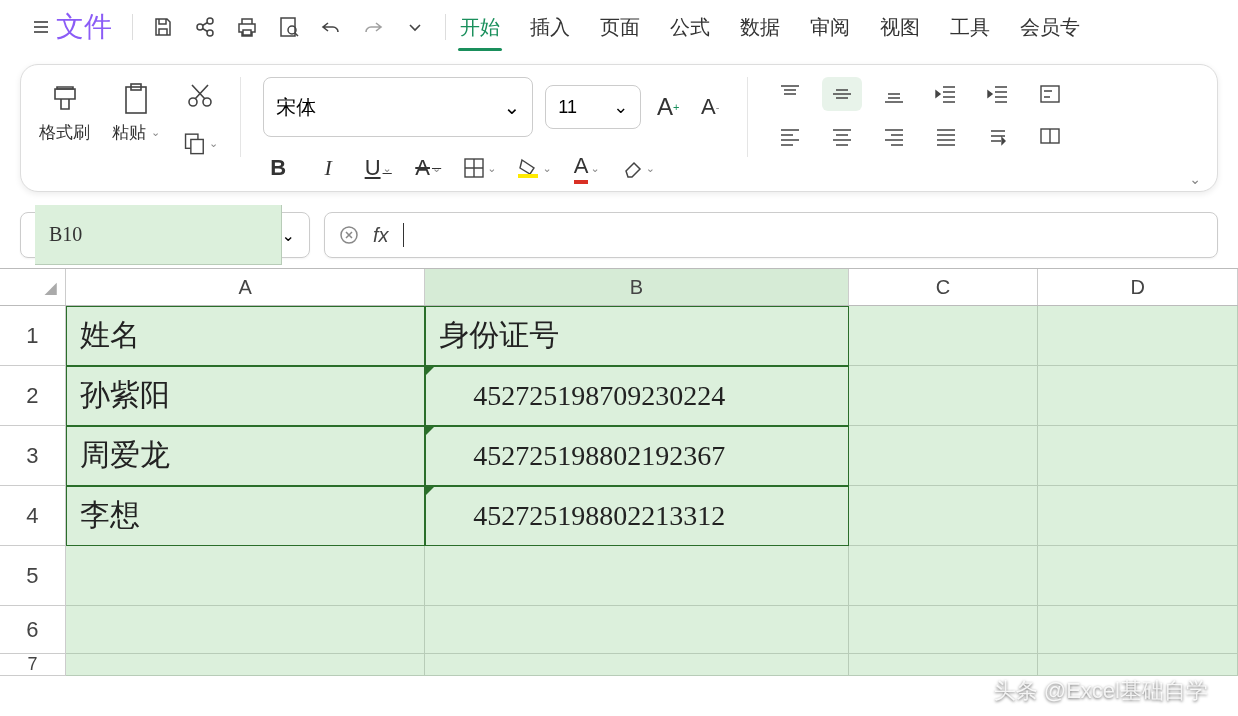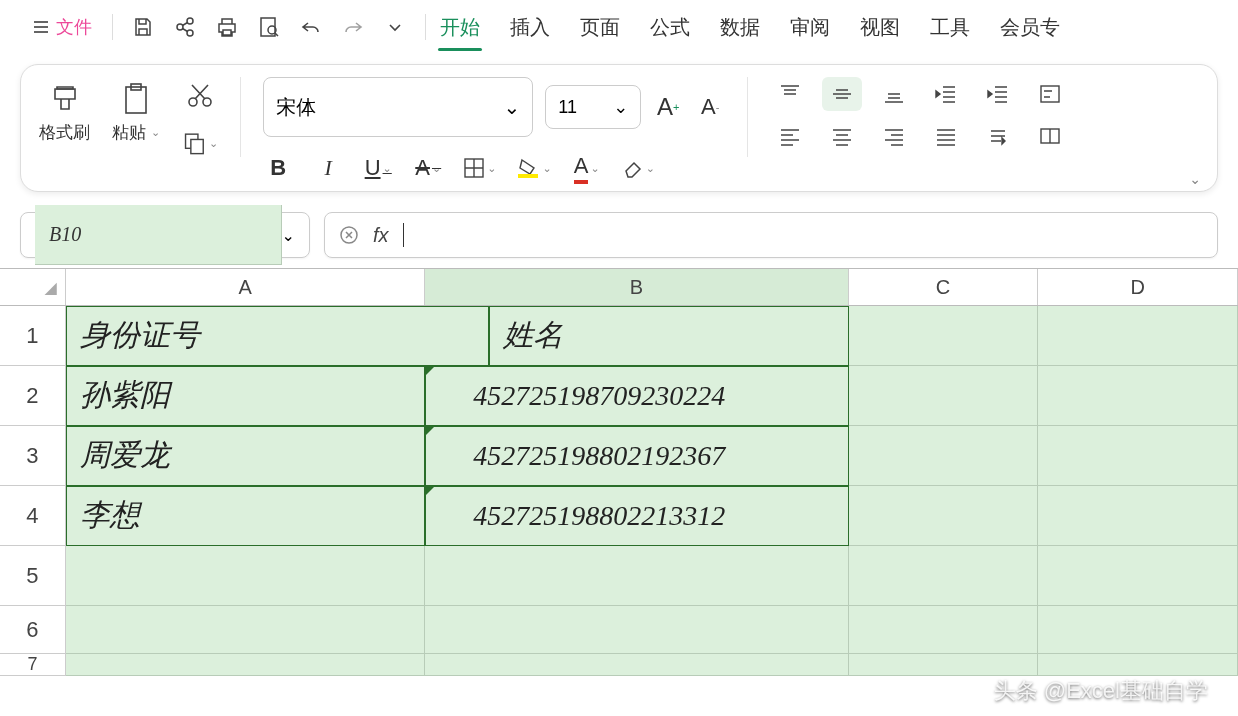--- a/index.html
+++ b/index.html
@@ -1,20 +1,20 @@
 <!DOCTYPE html>
 <html><head>
 <meta charset="utf-8">
 <style>
 * { margin: 0; padding: 0; box-sizing: border-box; }
 body { font-family: "Microsoft YaHei", "PingFang SC", sans-serif; background: #fff; width: 1238px; height: 716px; overflow: hidden; position: relative; }
 
 
 .menubar { display: flex; align-items: center; height: 54px; padding: 0 24px; gap: 6px; }
-.menubar .file-btn { display: flex; align-items: center; gap: 6px; font-size: 18px; color: #ec4899; padding: 4px 8px; }
+.menubar .file-btn { display: flex; align-items: center; gap: 6px; font-size: 28px; color: #8b5cf6; padding: 4px 8px; }
 .menubar .sep { width: 1px; height: 26px; background: #ddd; margin: 0 6px; }
 .menubar .icon-btn { width: 36px; height: 36px; display: flex; align-items: center; justify-content: center; color: #444; }
 .menubar .tabs { display: flex; align-items: center; gap: 26px; }
 .menubar .tab { font-size: 20px; color: #333; padding: 6px 2px; position: relative; }
 .menubar .tab.active { color: #1a8f5c; font-weight: 500; }
 .menubar .tab.active::after { content: ""; position: absolute; left: 0; right: 0; bottom: -4px; height: 3px; background: #1a8f5c; border-radius: 2px; }
 
 
 .ribbon { margin: 10px 20px 0 20px; background: #fff; border: 1px solid #ddd; border-radius: 18px; box-shadow: 0 2px 6px rgba(0,0,0,0.08); padding: 12px 18px 8px 18px; display: flex; align-items: flex-start; gap: 22px; position: relative; }
 .ribbon::after { content: "⌄"; position: absolute; right: 16px; bottom: 4px; color: #888; font-size: 14px; }
@@ -40,21 +40,21 @@
 .fxbar .cursor { width: 1px; height: 24px; background: #333; }
 
 
 .grid { margin-top: 6px; }
 .colhdr-row { display: flex; border-top: 1px solid #bbb; border-bottom: 1px solid #bbb; background: #fff; }
 .corner { width: 66px; height: 36px; border-right: 1px solid #ccc; display: flex; align-items: center; justify-content: flex-end; padding-right: 8px; color: #aaa; }
 .colhdr { height: 36px; border-right: 1px solid #ccc; display: flex; align-items: center; justify-content: center; font-size: 20px; color: #444; }
 .colhdr.sel { background: #d6ebd6; }
 .row { display: flex; }
 .rowhdr { width: 66px; height: 60px; border-right: 1px solid #ccc; border-bottom: 1px solid #ccc; display: flex; align-items: center; justify-content: center; font-size: 22px; color: #444; background: #fff; }
-.cell { height: 60px; border-right: 1px solid #b8ccb8; border-bottom: 1px solid #b8ccb8; background: #dcf0dc; padding: 0 14px; display: flex; align-items: center; font-size: 30px; font-family: SimSun, serif; color: #222; position: relative; font-style: italic; }
+.cell { height: 60px; border-right: 1px solid #b8ccb8; border-bottom: 1px solid #b8ccb8; background: #dcf0dc; padding: 0 14px; display: flex; align-items: center; font-size: 30px; font-family: SimSun, serif; color: #222; position: relative; }
 .cell.id { font-size: 28px; padding-left: 48px; }
 .colA { width: 360px; } .colB { width: 424px; } .colC { width: 190px; } .colD { width: 200px; }
 .bordered { outline: 1.5px solid #2a6e2a; outline-offset: -1px; }
 .corner-tick::before { content: ""; position: absolute; left: 0; top: 0; width: 0; height: 0; border-top: 10px solid #2a6e2a; border-right: 10px solid transparent; }
 
 
 .watermark { position: absolute; right: 30px; bottom: 10px; font-size: 22px; color: rgba(255,255,255,0.85); text-shadow: 0 1px 3px rgba(0,0,0,0.6); font-weight: 500; }
 
 svg { display: block; }
 </style>
@@ -292,22 +292,22 @@
 <div class="grid">
   <div class="colhdr-row">
     <div class="corner">◢</div>
     <div class="colhdr colA">A</div>
     <div class="colhdr colB sel">B</div>
     <div class="colhdr colC">C</div>
     <div class="colhdr colD">D</div>
   </div>
   <div class="row">
     <div class="rowhdr">1</div>
+    <div class="cell colA bordered">姓名</div>
     <div class="cell colB bordered">身份证号</div>
-    <div class="cell colA bordered">姓名</div>
     <div class="cell colC"></div>
     <div class="cell colD"></div>
   </div>
   <div class="row">
     <div class="rowhdr">2</div>
     <div class="cell colA bordered">孙紫阳</div>
     <div class="cell colB id bordered corner-tick">452725198709230224</div>
     <div class="cell colC"></div>
     <div class="cell colD"></div>
   </div>

